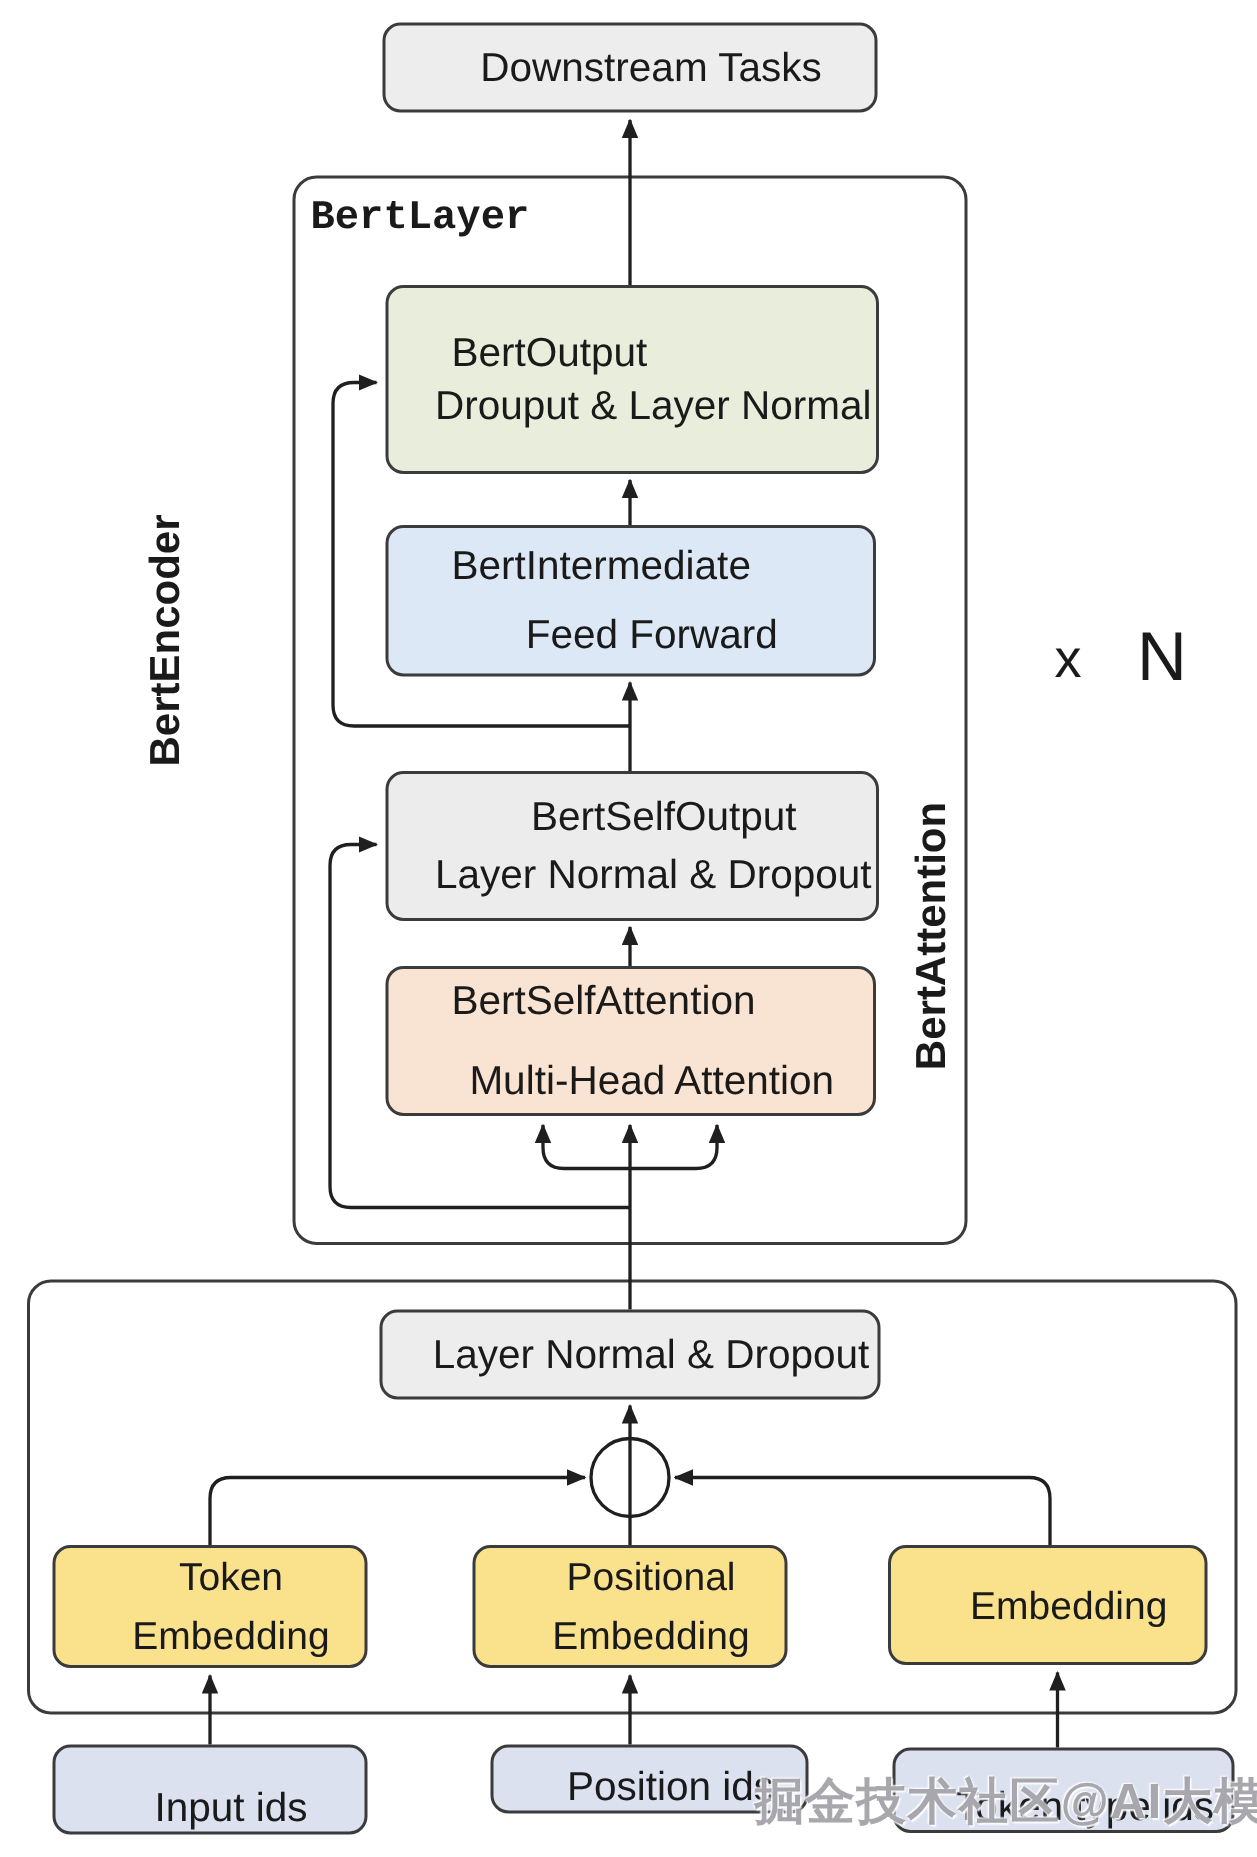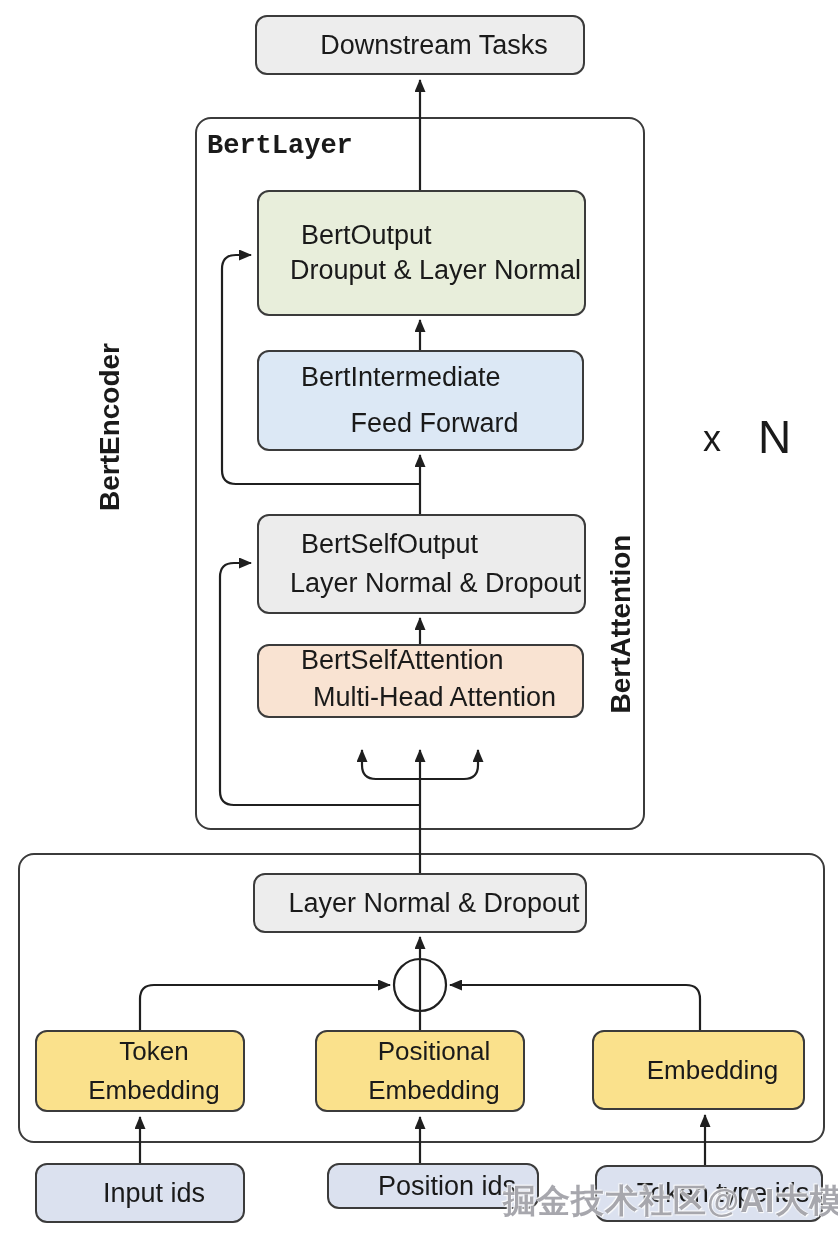--- a/index.html
+++ b/index.html
@@ -17,29 +17,29 @@
   .box{
     position:absolute;border:2.5px solid #3b3b3b;border-radius:12px;
     box-sizing:border-box;z-index:3;display:flex;flex-direction:column;justify-content:center;padding-left:28px;
   }
   .box .title{font-weight:normal;font-size:27px;line-height:1.3;padding-left:14px;text-align:left;}
   .box .line{font-size:27px;line-height:1.32;text-align:center;}
   .single{align-items:center;font-size:27px;}
   .downstream{left:255px;top:15px;width:330px;height:60px;background:#ededed;}
   .bert-output{left:257px;top:190px;width:329px;height:126px;background:#e8eedb;}
   .bert-intermediate{left:257px;top:350px;width:327px;height:101px;background:#dce8f5;row-gap:11px;}
-  .bert-self-output{left:257px;top:514px;width:329px;height:100px;background:#ececec;row-gap:4px;}
-  .bert-self-attention{left:257px;top:644px;width:327px;height:74px;background:#f9e3d2;row-gap:2px;justify-content:flex-end;}
+  .bert-self-output{left:257px;top:514px;width:329px;height:100px;background:#ececec;row-gap:4px;align-items:center;}
+  .bert-self-attention{left:257px;top:644px;width:327px;height:100px;background:#f9e3d2;row-gap:18px;}
   .ln-dropout{left:253px;top:873px;width:334px;height:60px;background:#ededed;}
   .emb{background:#fae18c;z-index:3;}
   .emb .line{font-size:26px;line-height:1.5;}
   .emb-token{left:35px;top:1030px;width:210px;height:82px;justify-content:flex-end;}
   .emb-pos{left:315px;top:1030px;width:210px;height:82px;}
   .emb-seg{left:592px;top:1030px;width:213px;height:80px;}
-  .ids{background:#dbe1ef;z-index:3;}
+  .ids{background:#dbe1ef;z-index:3;justify-content:flex-end;}
   .ids-input{left:35px;top:1163px;width:210px;height:60px;}
   .ids-pos{left:327px;top:1163px;width:212px;height:46px;}
   .ids-token-type{left:595px;top:1165px;width:228px;height:57px;}
   .corner-label{position:absolute;font-weight:bold;font-size:27px;z-index:4;white-space:nowrap;font-family:Liberation Mono, monospace;}
   .bert-layer-label{left:207px;top:131px;}
   .input-embedding-label{left:25px;top:869px;}
   .rot-label{
     position:absolute;font-weight:bold;font-size:28px;z-index:4;white-space:nowrap;
     transform:translate(-50%,-50%) rotate(-90deg);
   }

